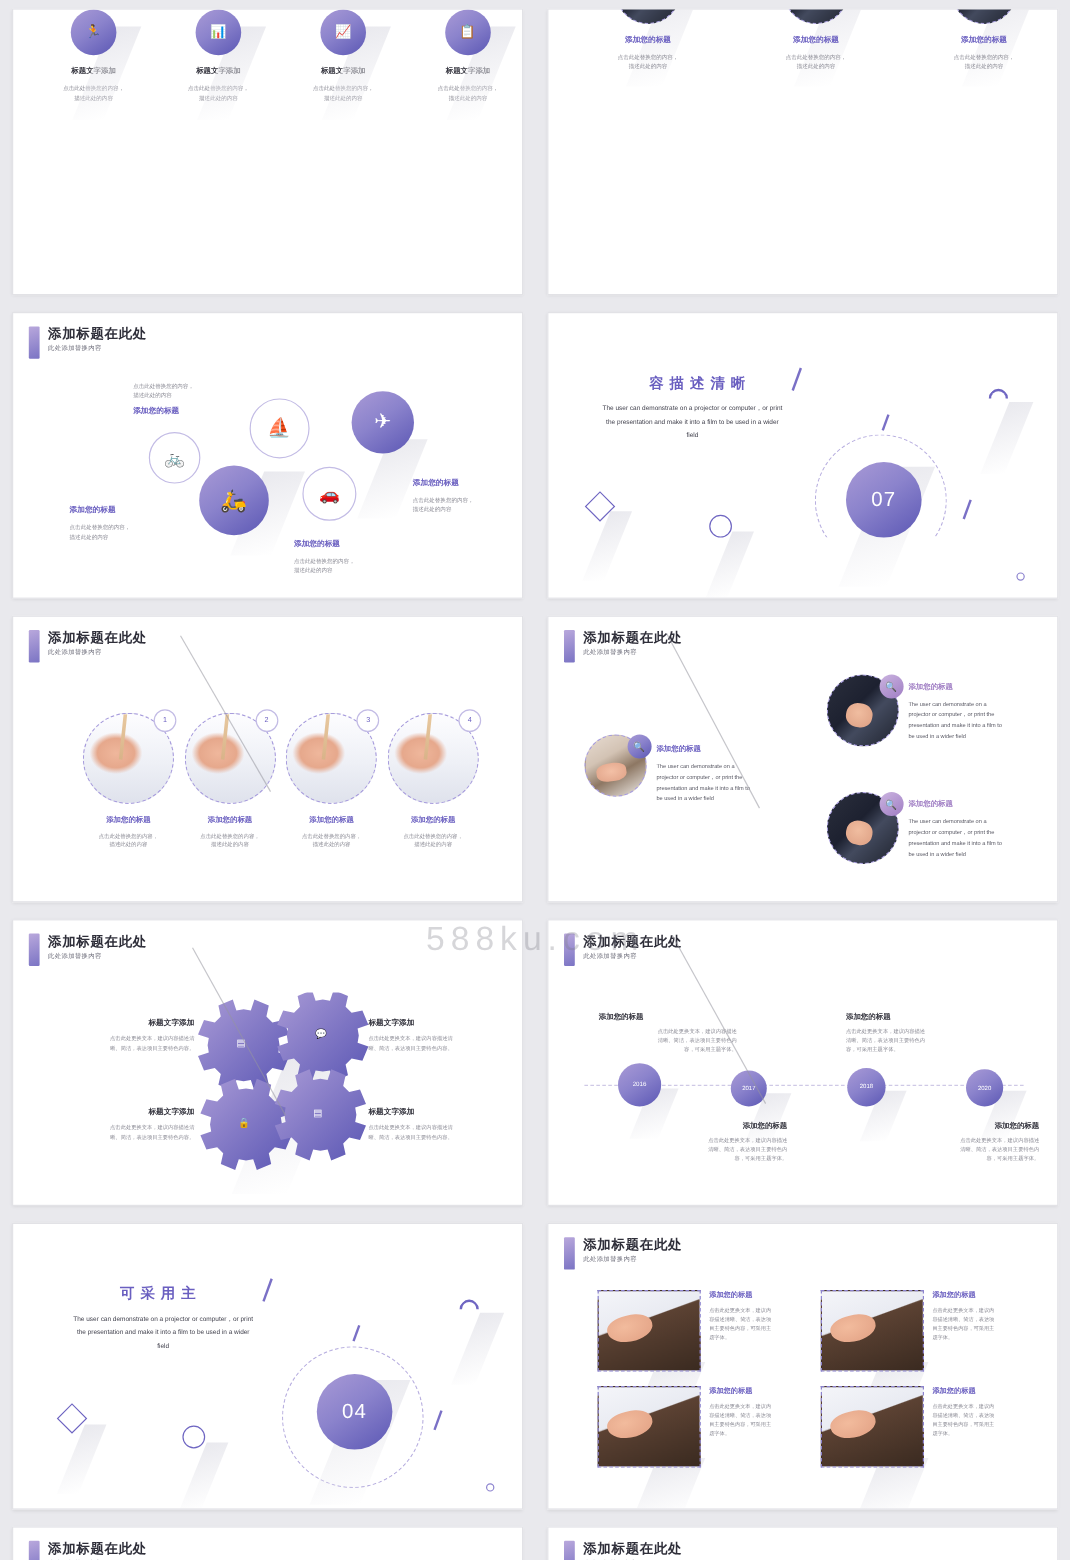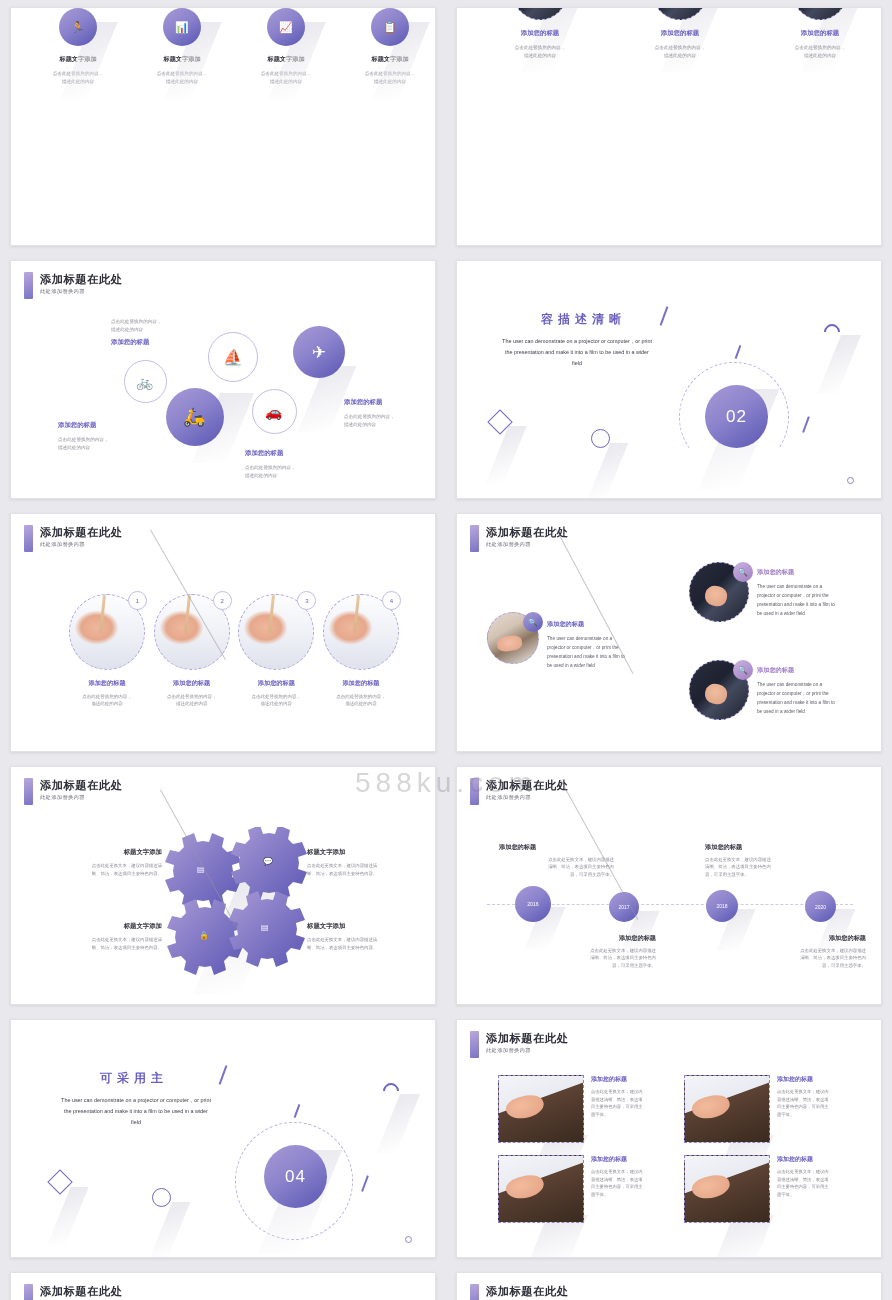--- a/index.html
+++ b/index.html
@@ -307,21 +307,21 @@
         <div class="sec-title" style="position:absolute;left:84px;top:50px;">容描述清晰</div>
         <div style="position:absolute;left:30px;top:75px;width:180px;">
           <div class="sec-desc">The user can demonstrate on a projector or computer，or print</div>
           <div class="sec-desc">the presentation and make it into a film to be used in a wider</div>
           <div class="sec-desc">field</div>
         </div>
 
         <div class="ring-dash" style="left:222px;top:101px;width:110px;height:110px;clip-path:polygon(0 0,100% 0,100% 78%,0 78%);"></div>
         <div class="shadow-d" style="left:262px;top:128px;width:40px;height:100px;"></div>
         <div class="gcircle sec-big" style="position:absolute;left:248px;top:124px;z-index:3;">
-            <span>02</span>
+            <span>07</span>
           </div>
 
         <div class="shadow-d" style="left:40px;top:165px;width:18px;height:58px;"></div>
         <div class="dmd" style="position:absolute;left:34px;top:152px;z-index:2;"></div>
         <div class="shadow-d" style="left:142px;top:182px;width:18px;height:56px;"></div>
         <div class="ring-sm" style="position:absolute;left:134px;top:168px;z-index:2;"></div>
         <div class="ring-xs" style="position:absolute;left:390px;top:216px;"></div>
         <div class="shadow-d" style="left:372px;top:74px;width:20px;height:60px;"></div>
         <div class="arc-q" style="left:367px;top:63px;z-index:2;"></div>
         <div class="slash" style="left:206px;top:45px;height:20px;"></div>

